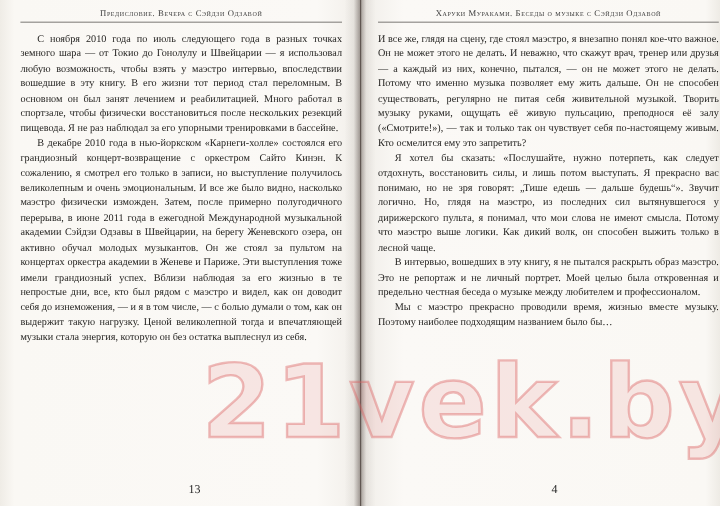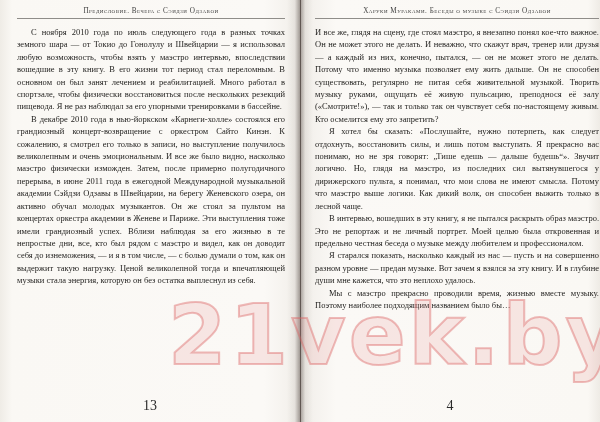--- a/index.html
+++ b/index.html
@@ -49,24 +49,24 @@
   }
   .page-text p{
     margin:0;
     text-indent:14px;
   }
   .page-text p.continuation{
     text-indent:0;
   }
   .folio{
     position:absolute;
-    bottom:8px;left:0;
+    bottom:8px;left:12px;
     width:100%;
     text-align:center;
-    font-size:14px;
+    font-size:10px;
     color:#2a2a2a;
     margin-top:48px;
   }
   .gutter{
     position:absolute;
     top:0;bottom:0;
     left:50%;
     width:26px;
     transform:translateX(-50%);
     background:linear-gradient(90deg,
@@ -114,21 +114,20 @@
     </div>
     <div class="folio">13</div>
   </div>
 
   <div class="page right">
     <div class="running-head">Харуки Мураками. Беседы о музыке с Сэйдзи Одзавой</div>
     <div class="page-text">
       <p class="continuation">И все же, глядя на сцену, где стоял маэстро, я внезапно понял кое-что важное. Он не может этого не делать. И неважно, что скажут врач, тренер или друзья — а каждый из них, конечно, пытался, — он не может этого не делать. Потому что именно музыка позволяет ему жить дальше. Он не способен существовать, регулярно не питая себя живительной музыкой. Творить музыку руками, ощущать её живую пульсацию, преподнося её залу («Смотрите!»), — так и только так он чувствует себя по-настоящему живым. Кто осмелится ему это запретить?</p>
       <p>Я хотел бы сказать: «Послушайте, нужно потерпеть, как следует отдохнуть, восстановить силы, и лишь потом выступать. Я прекрасно вас понимаю, но не зря говорят: „Тише едешь — дальше будешь“». Звучит логично. Но, глядя на маэстро, из последних сил вытянувшегося у дирижерского пульта, я понимал, что мои слова не имеют смысла. Потому что маэстро выше логики. Как дикий волк, он способен выжить только в лесной чаще.</p>
       <p>В интервью, вошедших в эту книгу, я не пытался раскрыть образ маэстро. Это не репортаж и не личный портрет. Моей целью была откровенная и предельно честная беседа о музыке между любителем и профессионалом.</p>
-      <p>Я старался показать, насколько каждый из нас — пусть и на совершенно разном уровне — предан музыке. Вот зачем я взялся за эту книгу. И в глубине души мне кажется, что это неплохо удалось.</p>
       <p>Мы с маэстро прекрасно проводили время, жизнью вместе музыку. Поэтому наиболее подходящим названием было бы…</p>
     </div>
     <div class="folio">4</div>
   </div>
 
   <div class="gutter"></div>
   <div class="gutter-line"></div>
 
   <div class="watermark">21vek.by</div>
 

